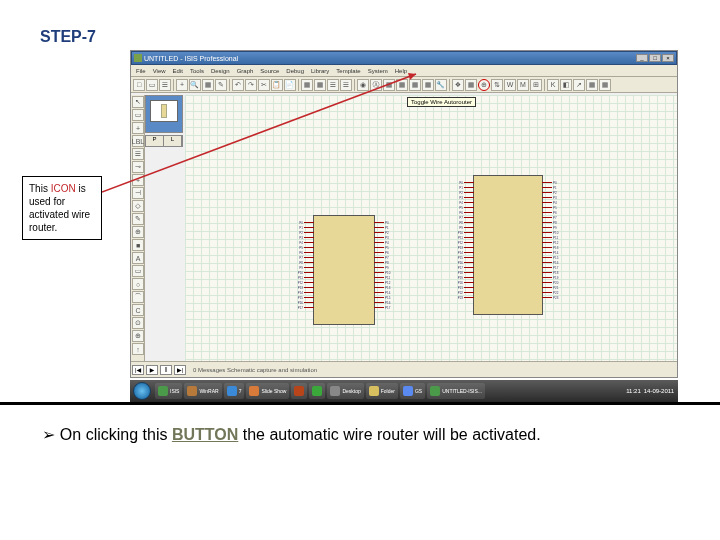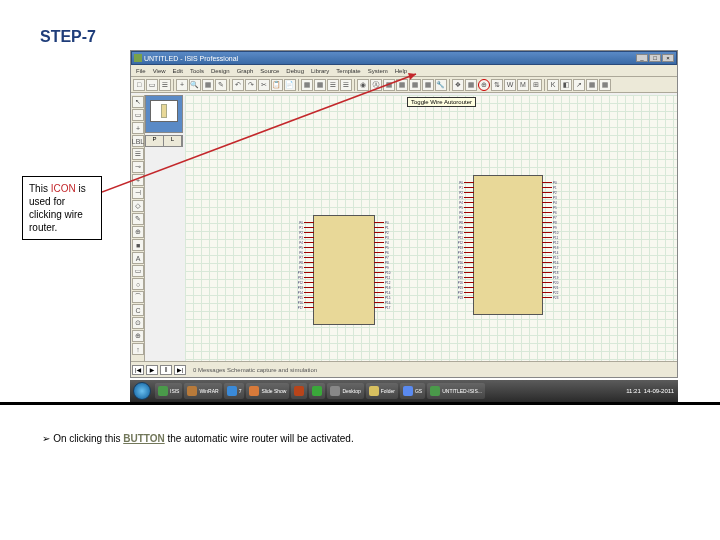--- a/index.html
+++ b/index.html
@@ -38,21 +38,21 @@
   .pin-row { position: absolute; width: 26px; }
   .pin { height: 5px; display: flex; align-items: center; }
   .pin-line { width: 10px; height: 1px; background: #a00000; }
   .pin-label { font-size: 3px; color: #3a3a6a; margin: 0 1px; white-space: nowrap; }
   .status-strip { position: absolute; bottom: 0; left: 0; right: 0; height: 16px; background: #ece9d8; border-top: 1px solid #aca899; display: flex; align-items: center; }
   .tape-btn { width: 12px; height: 10px; border: 1px solid #888; margin: 0 1px; background: #fff; font-size: 6px; text-align: center; }
   .status-msg { font-size: 6px; color: #555; margin-left: 6px; flex: 1; }
   .callout-box { position: absolute; top: 176px; left: 22px; width: 80px; border: 1px solid #000; background: #fff; padding: 5px 6px; font-size: 10px; line-height: 1.3; }
   .callout-box .red { color: #c3272b; }
   .callout-line { position: absolute; top: 70px; left: 102px; width: 320px; height: 126px; pointer-events: none; }
-  .footnote { position: absolute; bottom: 96px; left: 42px; font-size: 10px; }
+  .footnote { position: absolute; bottom: 96px; left: 42px; font-size: 16px; }
   .footnote .arrow { font-family: Arial; }
   .footnote .btn { color: #72775a; font-weight: bold; text-decoration: underline; }
   .taskbar { position: absolute; top: 380px; left: 130px; width: 548px; height: 22px; background: linear-gradient(#5b5b5b,#2a2a2a); display: flex; align-items: center; }
   .start-orb { width: 18px; height: 18px; border-radius: 50%; background: radial-gradient(#6ac0f0,#0a5a9a); margin: 0 3px; border: 1px solid #1a3a5a; }
   .task-item { height: 16px; padding: 0 3px; margin: 0 1px; border-radius: 2px; background: rgba(255,255,255,0.1); display: flex; align-items: center; }
   .task-ico { width: 10px; height: 10px; border-radius: 2px; }
   .tray { margin-left: auto; display: flex; align-items: center; gap: 3px; padding: 0 4px; font-size: 6px; color: #fff; }
   .black-strip { position: absolute; top: 402px; left: 0; width: 720px; height: 3px; background: #000; }
 </style>
 </head>
@@ -519,21 +519,21 @@
         <div class="tape-btn">|◀</div>
         <div class="tape-btn">▶</div>
         <div class="tape-btn">||</div>
         <div class="tape-btn">▶|</div>
       </div>
     <div class="status-msg">0 Messages        Schematic capture and simulation</div>
   </div>
 </div>
 
 <div class="callout-box">
-  <span>This </span><span class="red">ICON</span><span> is used for clicking wire router.</span>
+  <span>This </span><span class="red">ICON</span><span> is used for activated wire router.</span>
 </div>
 <svg class="callout-line">
   <line x1="0" y1="122" x2="314" y2="4" stroke="#c3272b" stroke-width="1.5"></line>
   <polygon points="314,4 306,3 308,10" fill="#c3272b"></polygon>
 </svg>
 
 <div class="footnote">
   <span class="arrow">➢</span><span> On clicking this </span><span class="btn">BUTTON</span><span> the automatic wire router will be activated.</span>
 </div>
 

